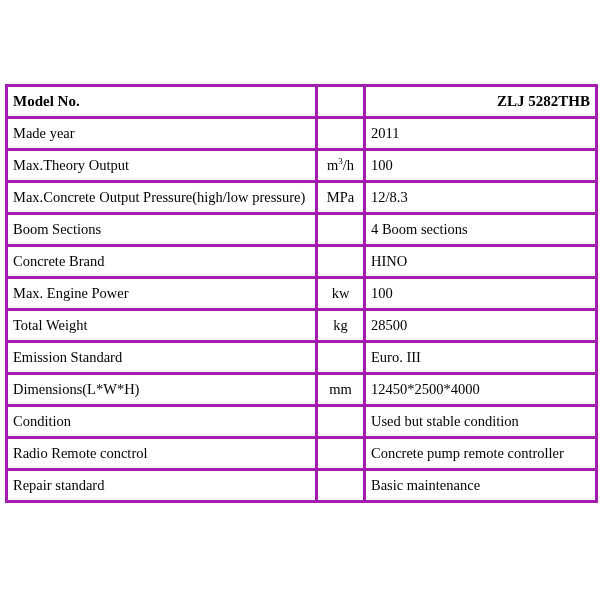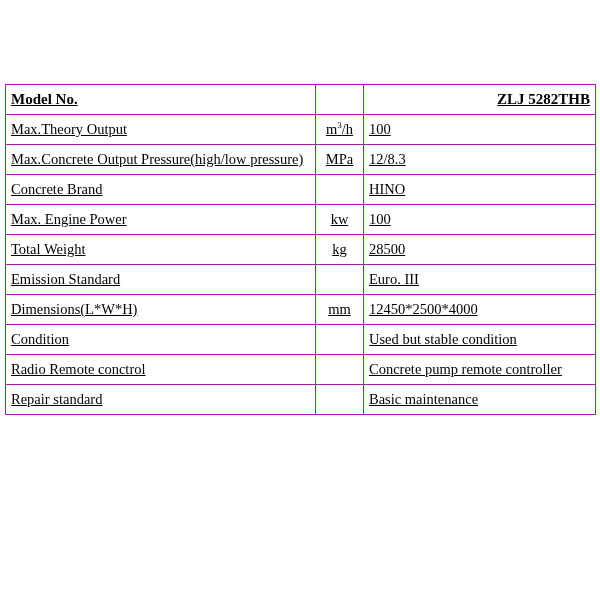--- a/index.html
+++ b/index.html
@@ -26,29 +26,28 @@
     top: 84px;
     width: 590px;
   }
   table.spec {
     border-collapse: collapse;
     width: 590px;
     table-layout: fixed;
     background: #fff;
   }
   table.spec td {
-    border: 1px solid #a21caf;
+    border: 3px solid #a21caf;
     padding: 0 5px;
     height: 29px;
     font-size: 14.5px;
     line-height: 29px;
     vertical-align: middle;
     white-space: nowrap;
     overflow: hidden;
-    text-decoration: underline;
   }
   
   col.c-label { width: 310px; }
   col.c-unit  { width: 48px; }
   col.c-value { width: 232px; }
 
   td.label { text-align: left; }
   td.unit  { text-align: center; }
   td.value { text-align: left; }
 
@@ -78,34 +77,44 @@
         <col class="c-unit">
         <col class="c-value">
       </colgroup>
       <tbody>
         <tr class="header">
           <td class="label">Model No.</td>
           <td class="unit"></td>
           <td class="value-head">ZLJ 5282THB</td>
         </tr>
 
+        <tr>
+          <td class="label">Made year</td>
+          <td class="unit"></td>
+          <td class="value">2011</td>
+        </tr>
 
         <tr>
           <td class="label">Max.Theory Output</td>
           <td class="unit"><span>m</span><sup>3</sup><span>/h</span></td>
           <td class="value">100</td>
         </tr>
 
         <tr>
           <td class="label">Max.Concrete Output Pressure(high/low pressure)</td>
           <td class="unit">MPa</td>
           <td class="value">12/8.3</td>
         </tr>
 
 
+        <tr>
+          <td class="label">Boom Sections</td>
+          <td class="unit"></td>
+          <td class="value">4 Boom sections</td>
+        </tr>
 
         <tr>
           <td class="label">Concrete Brand</td>
           <td class="unit"></td>
           <td class="value">HINO</td>
         </tr>
 
         <tr>
           <td class="label">Max. Engine Power</td>
           <td class="unit">kw</td>

